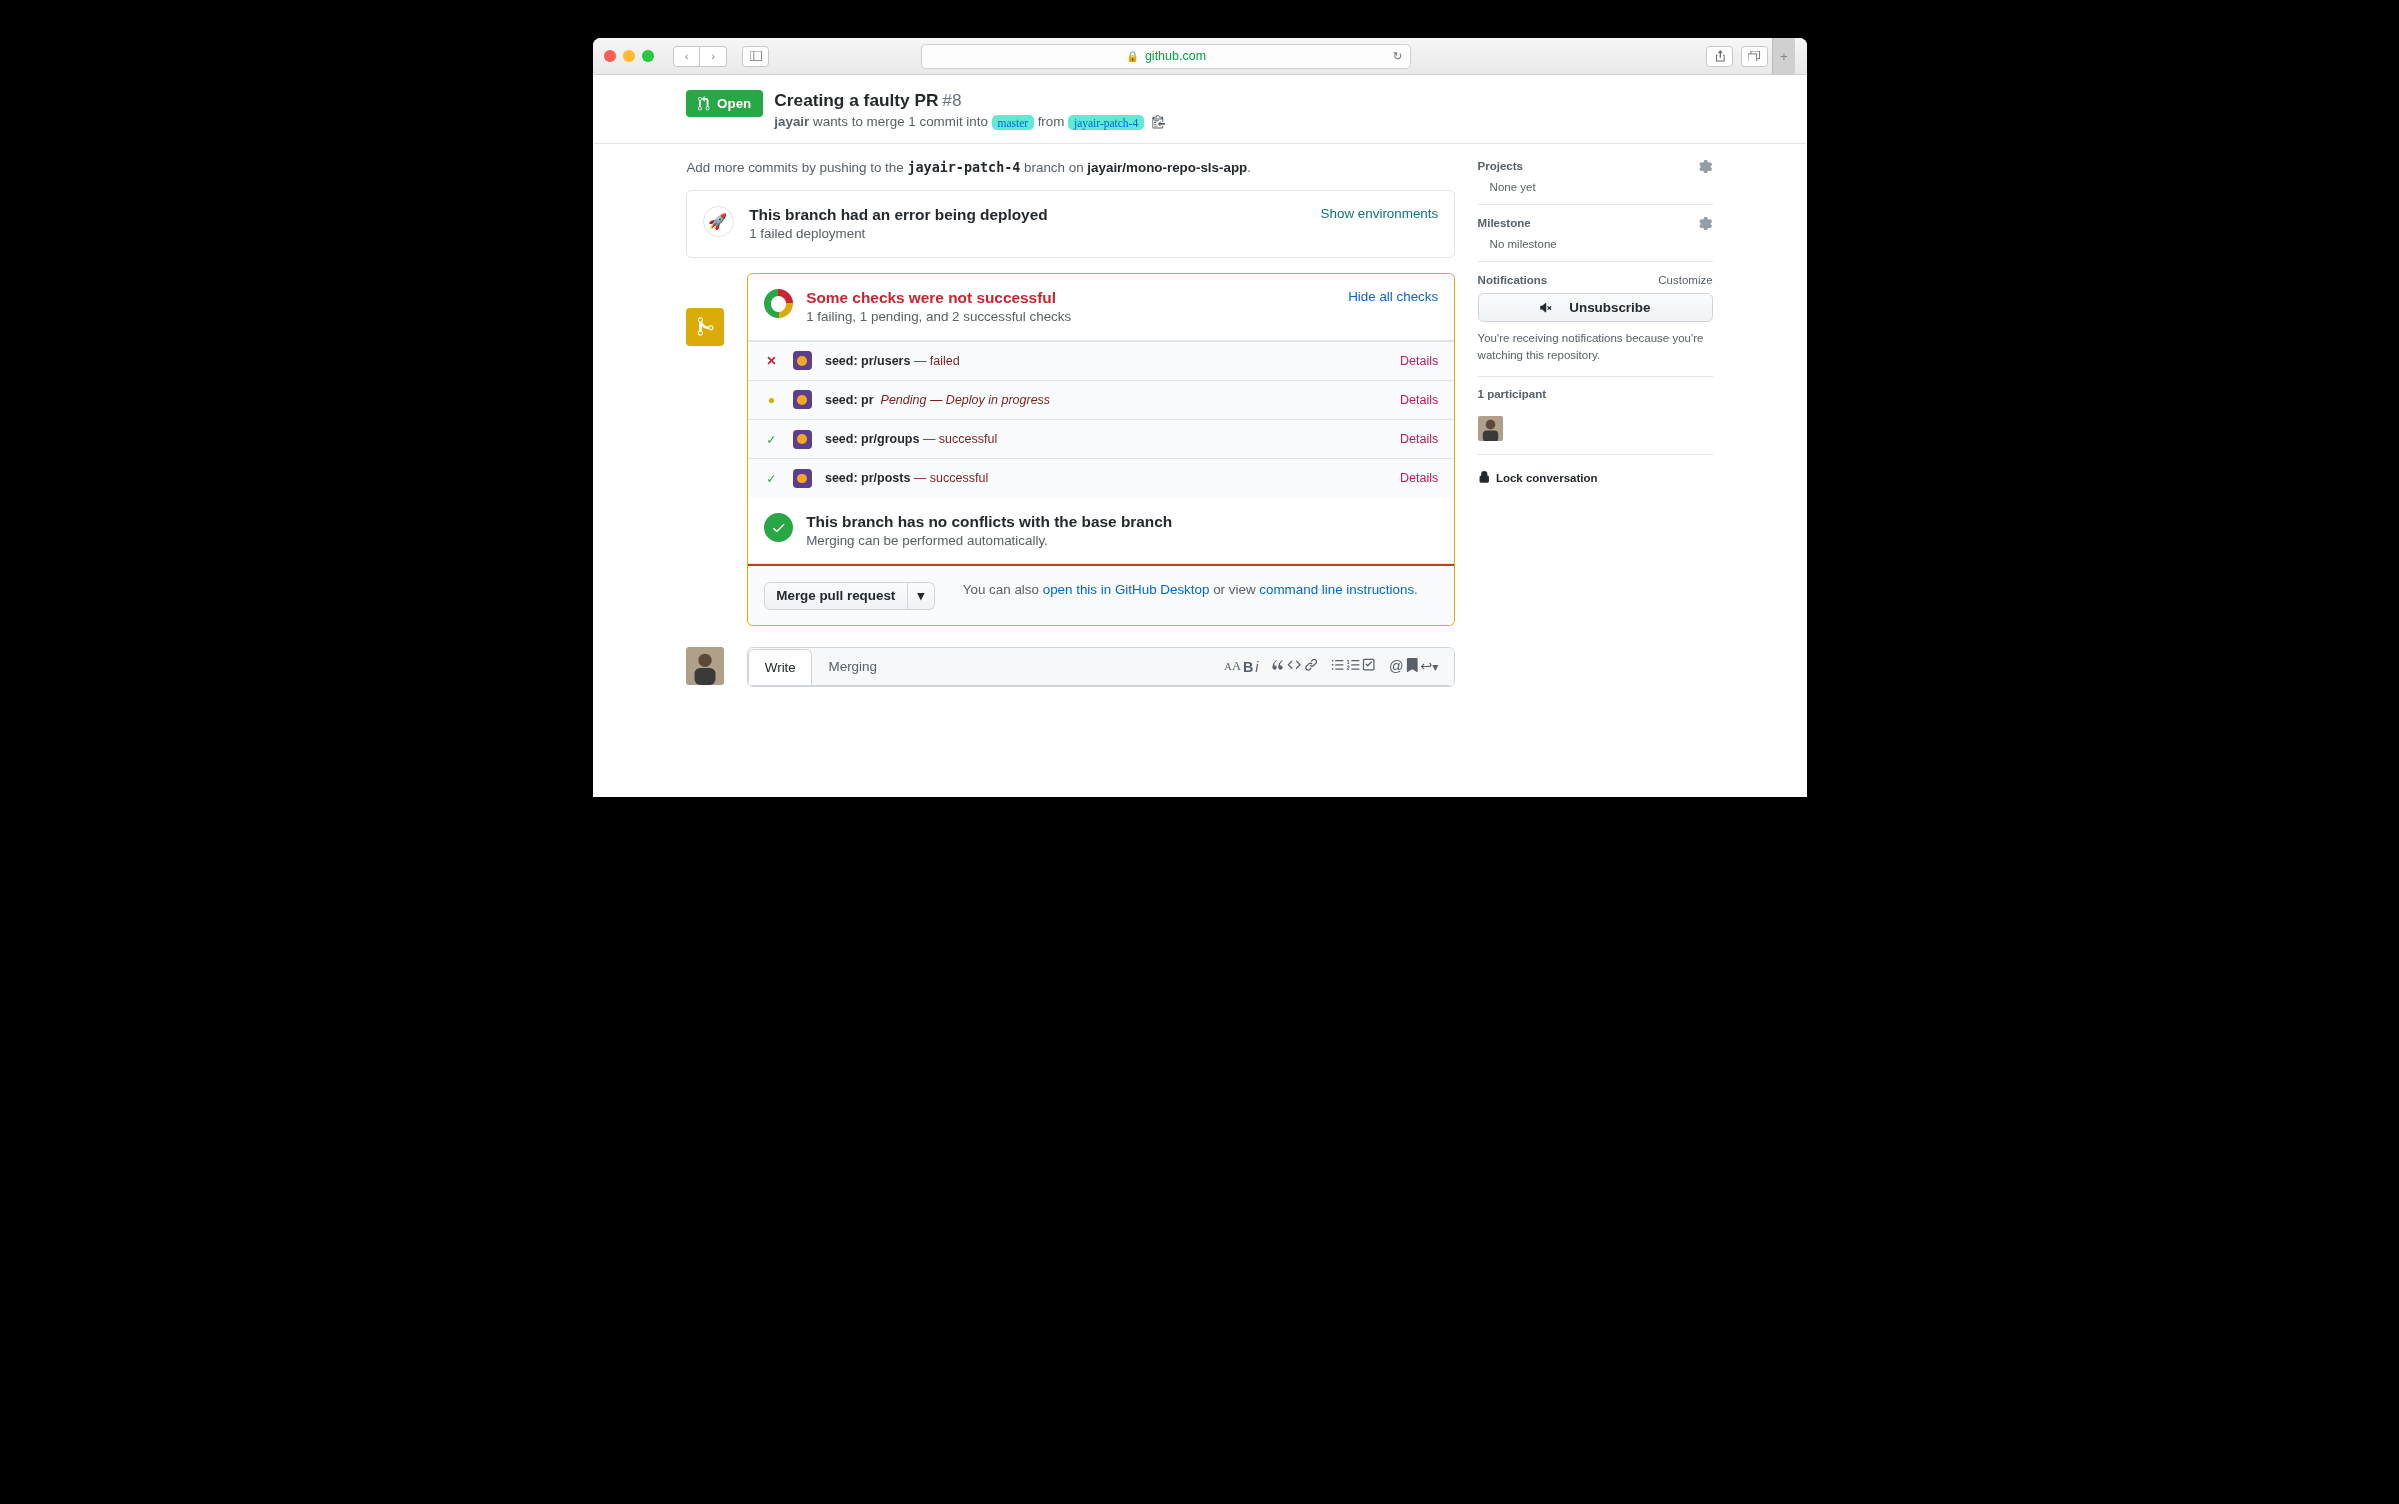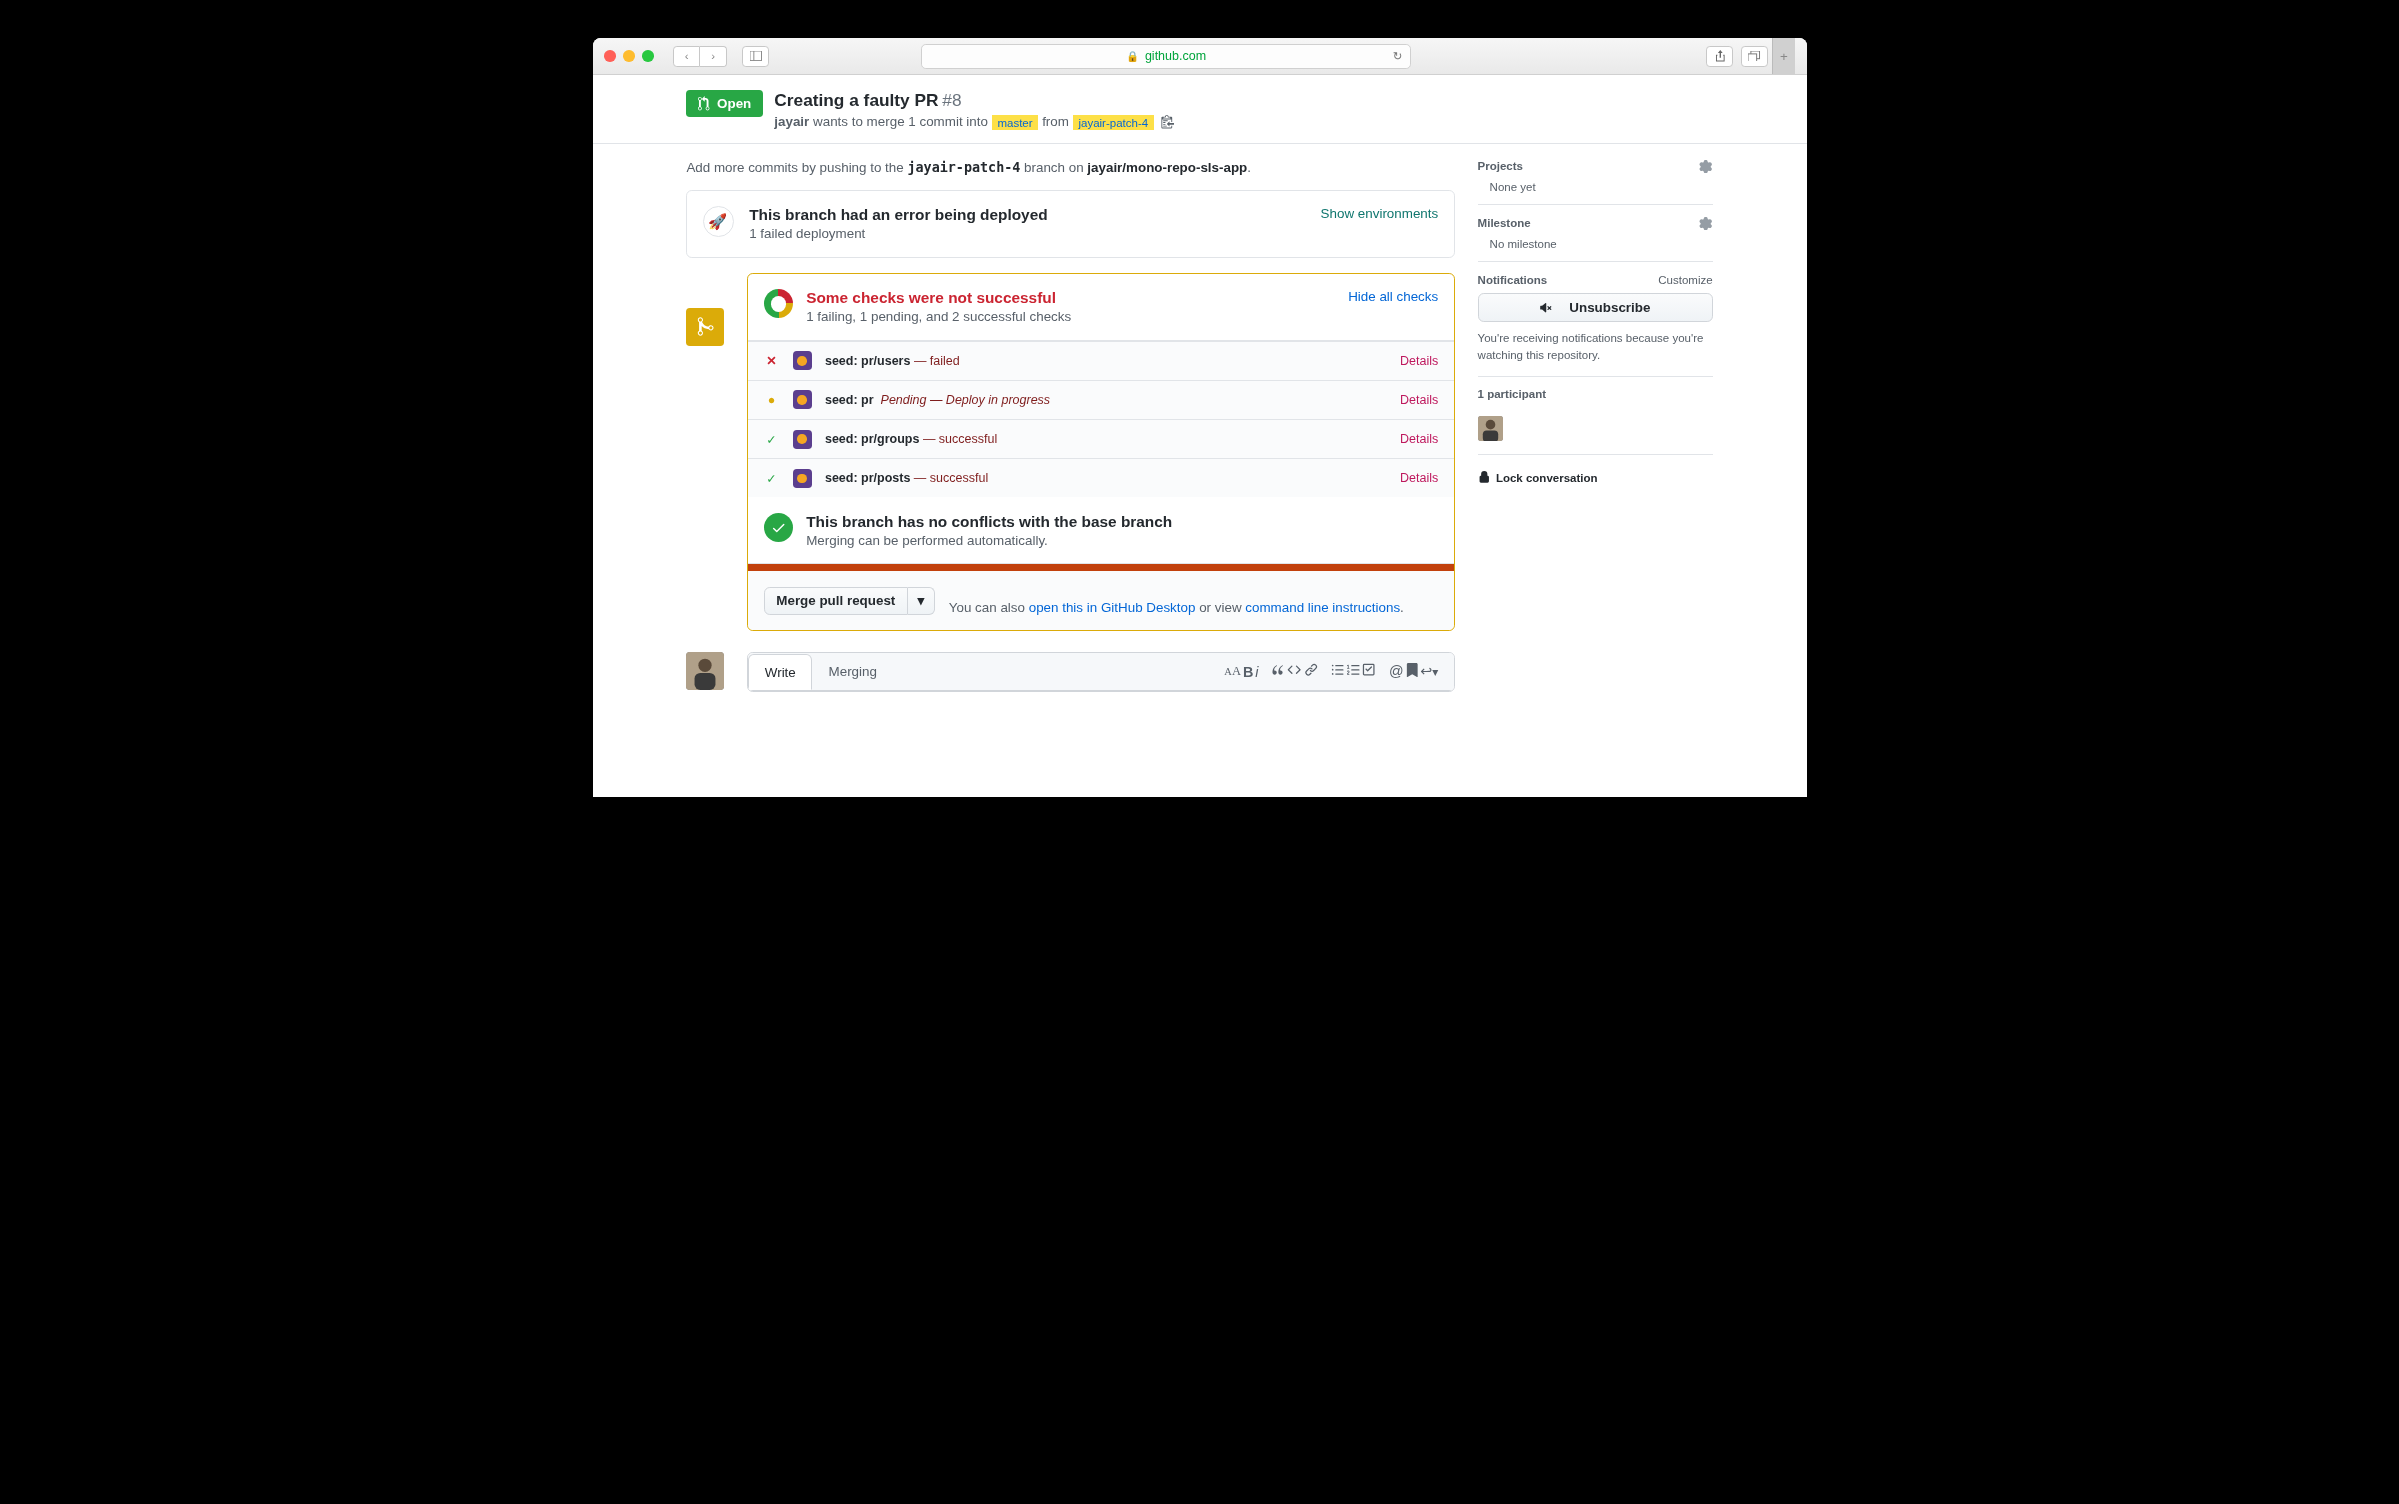--- a/index.html
+++ b/index.html
@@ -23,21 +23,21 @@
 .content { background:#fff; height: 722px; overflow:hidden; position:relative; }
 
 .pr-header { padding: 15.4px 0 11.5px; border-bottom: 1px solid #e1e4e8; }
 .pr-header-inner { max-width: 1057px; margin: 0 auto; padding: 0 15.4px; display:flex; align-items:flex-start; gap:11.5px; }
 .state-badge { background:#28a745; color:#fff; border-radius:3.8px; padding: 5.8px 11.5px; font-weight:600; font-size:13.4px; display:inline-flex; align-items:center; gap:5.8px; }
 .state-badge svg { fill:#fff; }
 .pr-title { font-size: 17.3px; font-weight:600; }
 .pr-num { color:#6a737d; font-weight:400; }
 .pr-meta { color:#586069; font-size:13.4px; margin-top:2.9px; }
 .pr-meta .user { color:#586069; font-weight:600; }
-.branch-label { background:#fde047; color:#0366d6; font-family: Liberation Sans, sans-serif; font-size:11.5px; padding: 1.9px 5.8px; border-radius:0; }
+.branch-label { background:#5eead4; color:#0366d6; font-family: Liberation Serif, serif; font-size:11.5px; padding: 1.9px 5.8px; border-radius:5px; }
 .copy-icon { color:#586069; margin-left:3.8px; vertical-align:middle; }
 
 .body-row { max-width: 1057px; margin: 0 auto; padding: 15.4px; display:flex; gap: 23px; align-items:flex-start; }
 .main-col { flex: 1; }
 .side-col { width: 235px; font-size: 11.5px; color:#586069; }
 
 .hint-text { color:#586069; font-size:13.4px; margin-bottom: 15.4px; }
 .hint-text .mono { font-family: SFMono-Regular,Consolas,monospace; font-weight:600; color:#24292e; }
 .hint-text .repo { font-weight:600; color:#24292e; }
 
@@ -68,21 +68,21 @@
 .check-status.pass { color:#28a745; }
 .check-avatar { width:19px; height:19px; background:#5b3e8e; border-radius:3.8px; display:flex; align-items:center; justify-content:center; flex-shrink:0; }
 .check-avatar::after { content:""; width:9.6px; height:9.6px; background:#f5a623; border-radius:50%; }
 .check-name { font-weight:600; }
 .check-desc { color:#7f1d1d; }
 .check-desc em { font-style:italic; }
 .check-details { margin-left:auto; color:#be185d; }
 
 .success-icon { width:29px; height:29px; background:#28a745; border-radius:50%; display:flex; align-items:center; justify-content:center; color:#fff; flex-shrink:0; }
 
-.merge-footer { padding: 15.4px; background:#fafbfc; display:flex; align-items:flex-end; gap:14px; font-size:13.4px; border-top:7px solid #c2410c; border-radius: 0 0 5.8px 5.8px; }
+.merge-footer { padding: 15.4px; background:#fafbfc; display:flex; align-items:flex-start; gap:28px; font-size:13.4px; border-top:2px solid #c2410c; border-radius: 0 0 5.8px 5.8px; }
 .btn { display:inline-flex; align-items:center; padding:5.8px 11.5px; border:1px solid #d1d5da; border-radius:5.8px; background:linear-gradient(#fafbfc,#eff3f6); font-weight:600; font-size: 13.4px; color:#24292e; }
 .btn-group { display:flex; }
 .btn-group .btn:first-child { border-radius:5.8px 0 0 5.8px; }
 .btn-group .btn.caret { border-radius:0 5.8px 5.8px 0; border-left:none; padding:5.8px 9.6px; }
 .merge-footer .instr { color:#586069; }
 .merge-footer a { color:#0366d6; }
 
 .comment-box { margin-top: 21px; margin-left:61px; display:flex; gap:15.4px; align-items:flex-start; position:relative; }
 .avatar-sm { width:38px; height:38px; border-radius:3.8px; background:#888; position:absolute; left:-61px; overflow:hidden; }
 .comment-form { flex:1; border:1px solid #d1d5da; border-radius:5.8px; overflow:hidden; }

